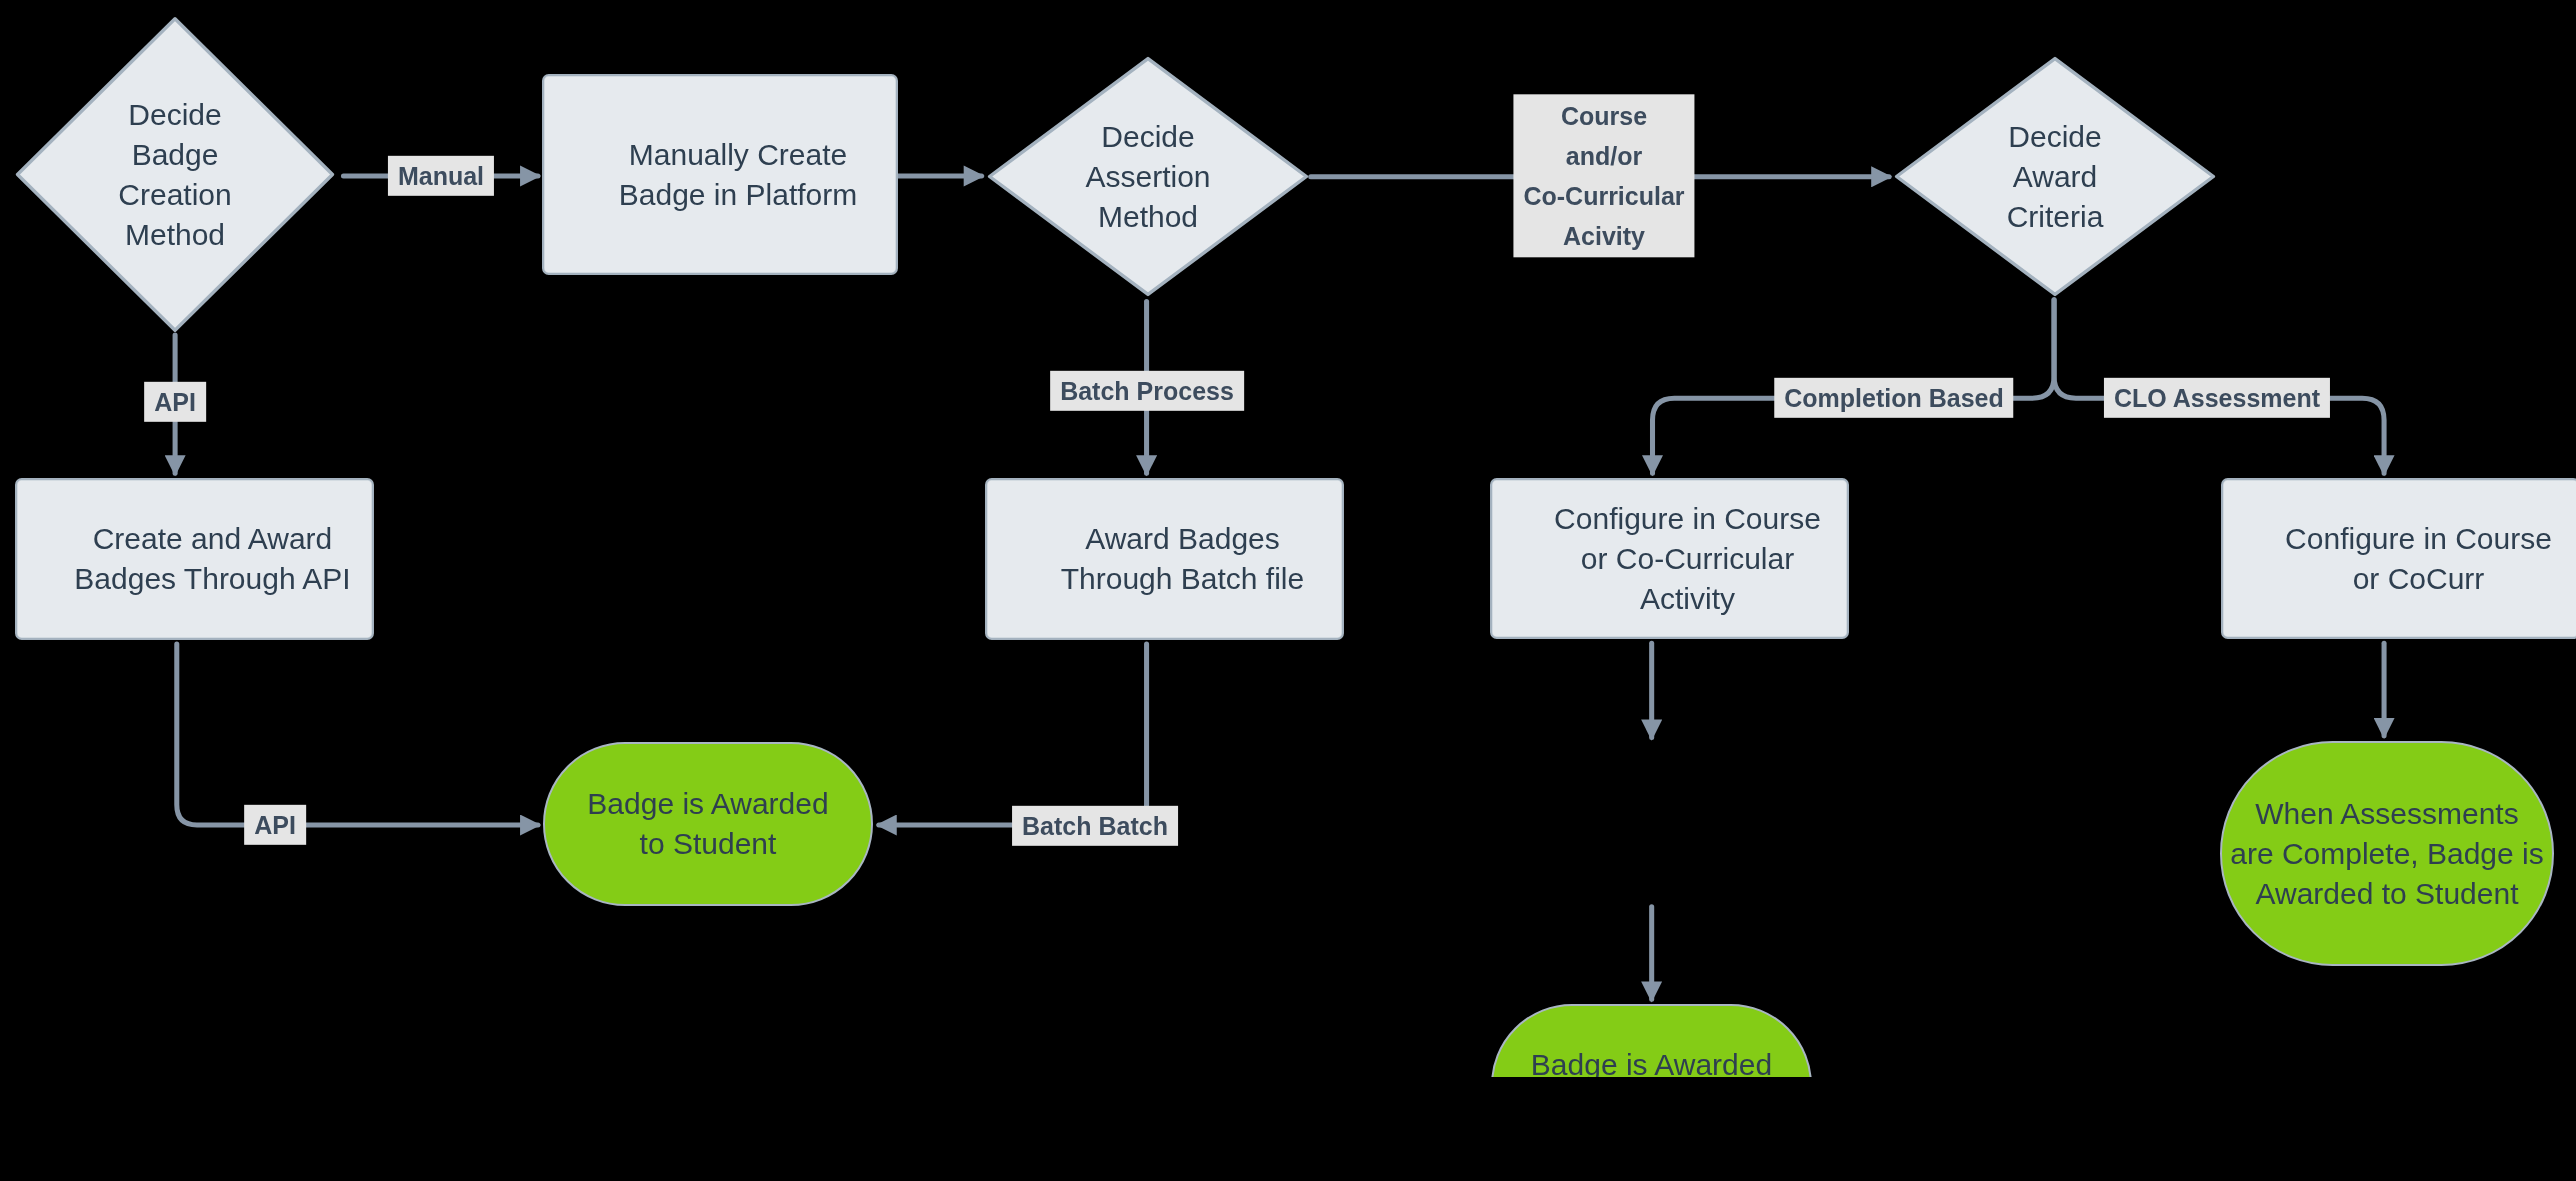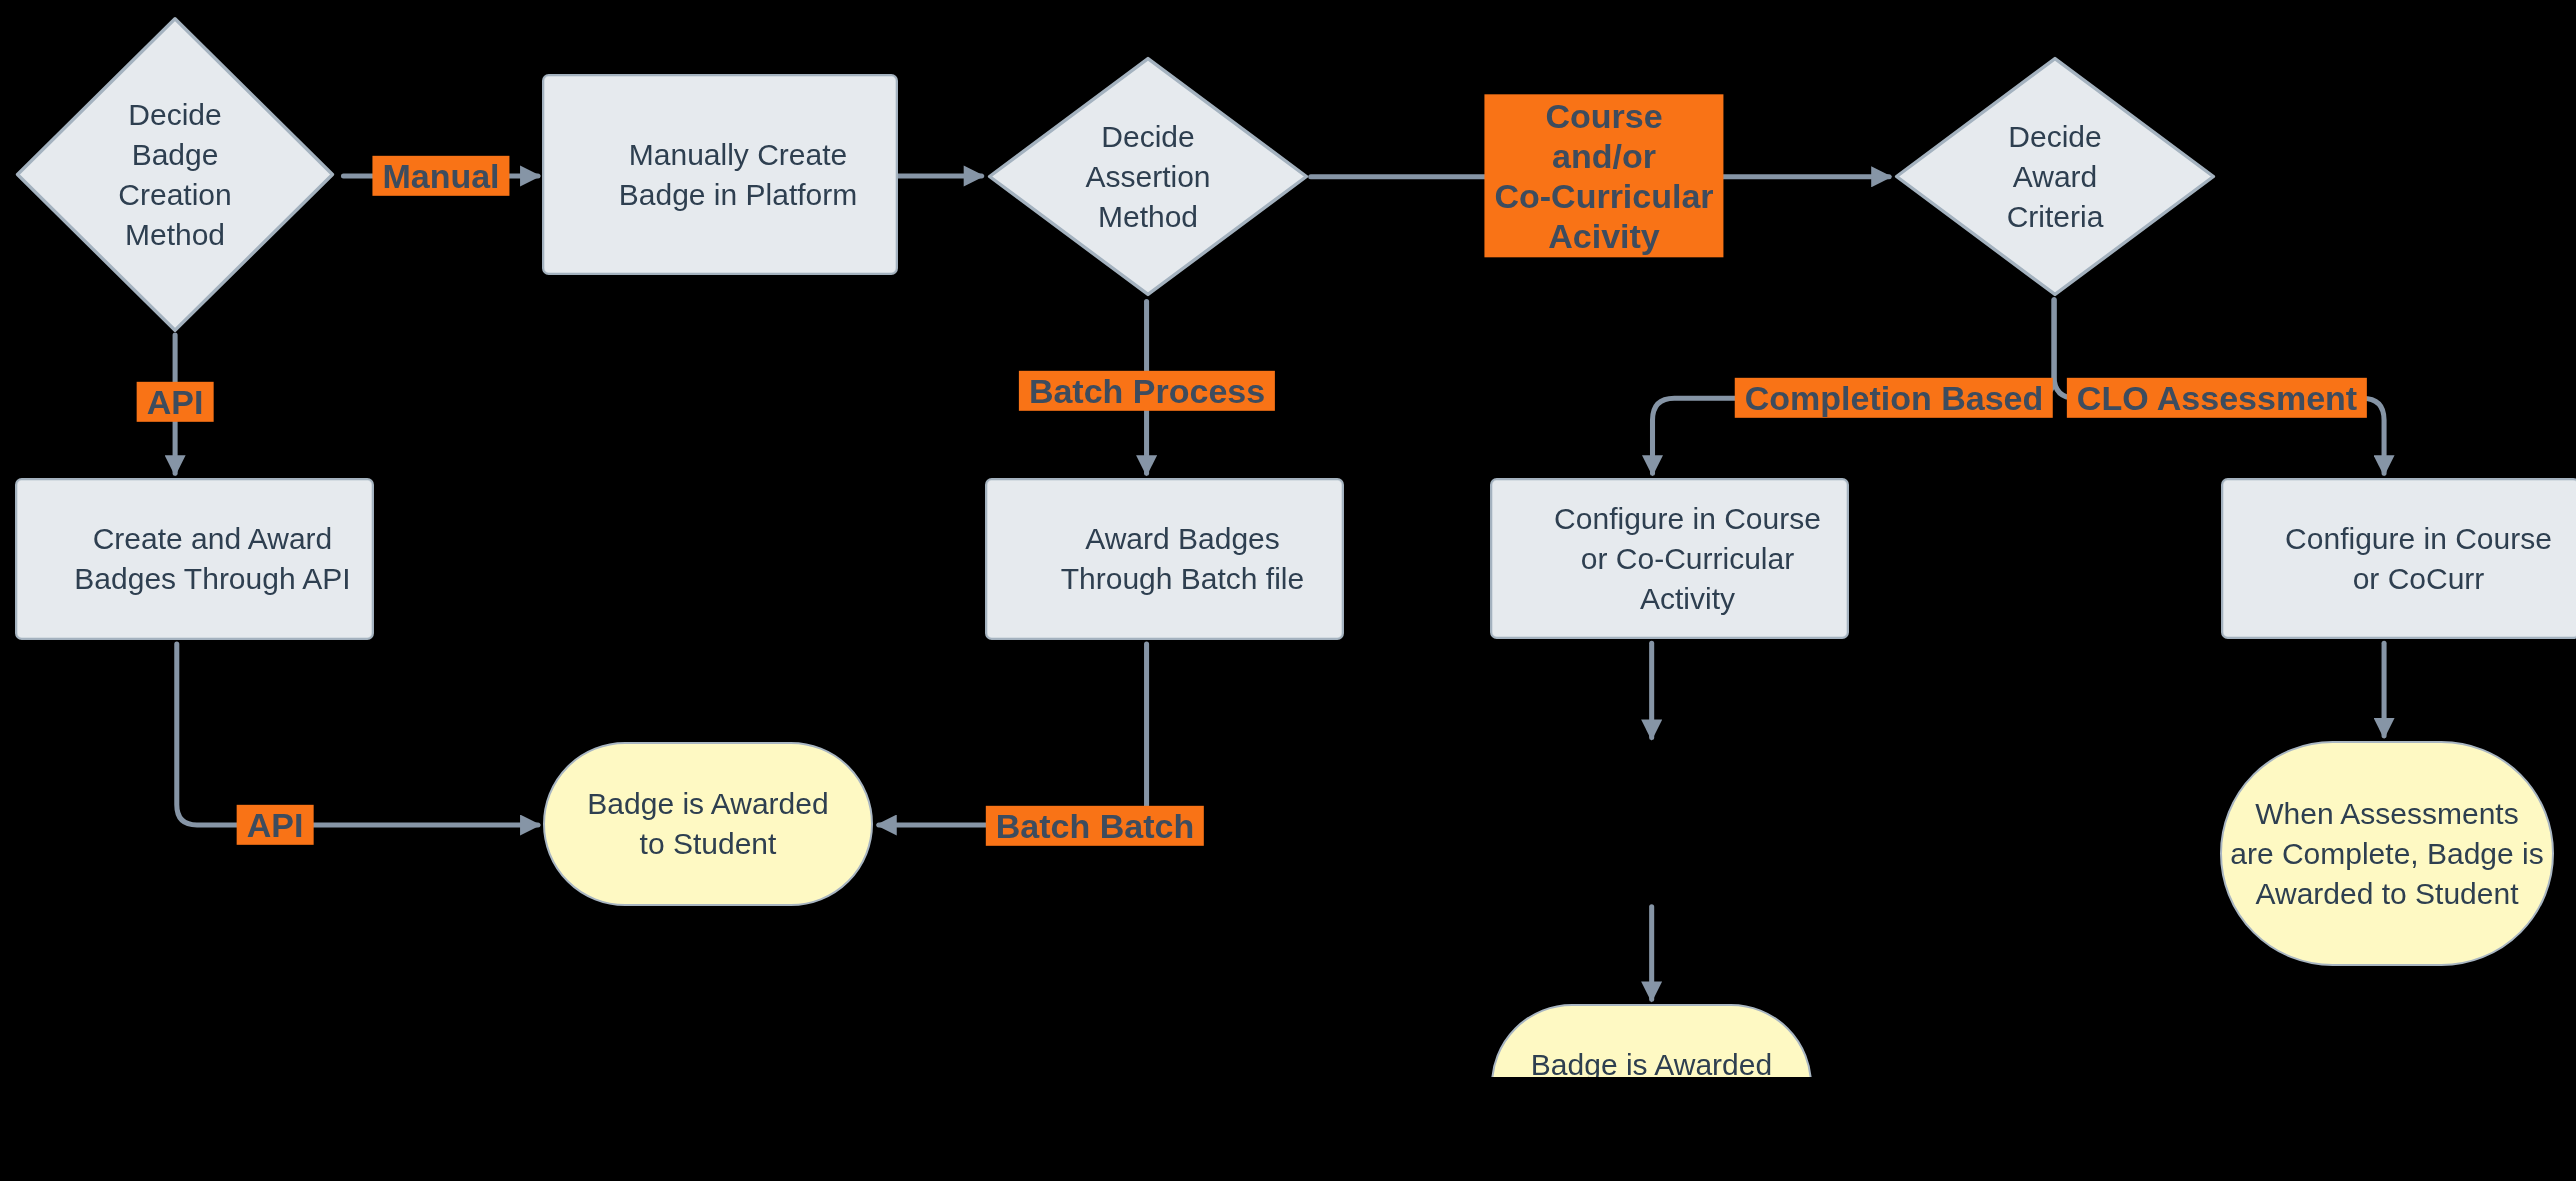--- a/index.html
+++ b/index.html
@@ -20,32 +20,32 @@
     white-space:nowrap;
   }
   .node.process{
     background:#e6eaee;
     border:2.5px solid #a4b2bf;
     border-radius:6.7px;
     box-shadow:inset 0 0 0 0.8px #cdd6dd;
     padding-left:36px;
   }
   .node.terminal{
-    background:#fef9c3;
+    background:#84cc16;
     border:2.5px solid #a9b6c2;
   }
   .node.decision{background:transparent;border:none;}
   .node.decision svg{position:absolute;left:0;top:0;width:100%;height:100%;}
   .node.decision .txt{position:relative;z-index:1;}
   .edge-label{
     position:absolute;z-index:3;
     transform:translate(-50%,-50%);
-    background:#f97316;
+    background:#e5e5e5;
     color:#3d4c5e;
-    font-size:34px;line-height:37px;font-weight:700;
+    font-size:25px;line-height:37px;font-weight:700;
     padding:1.7px 10px;
     text-align:center;
     white-space:nowrap;
   }
 </style>
 </head>
 <body>
 
 <div id="canvas">
 

